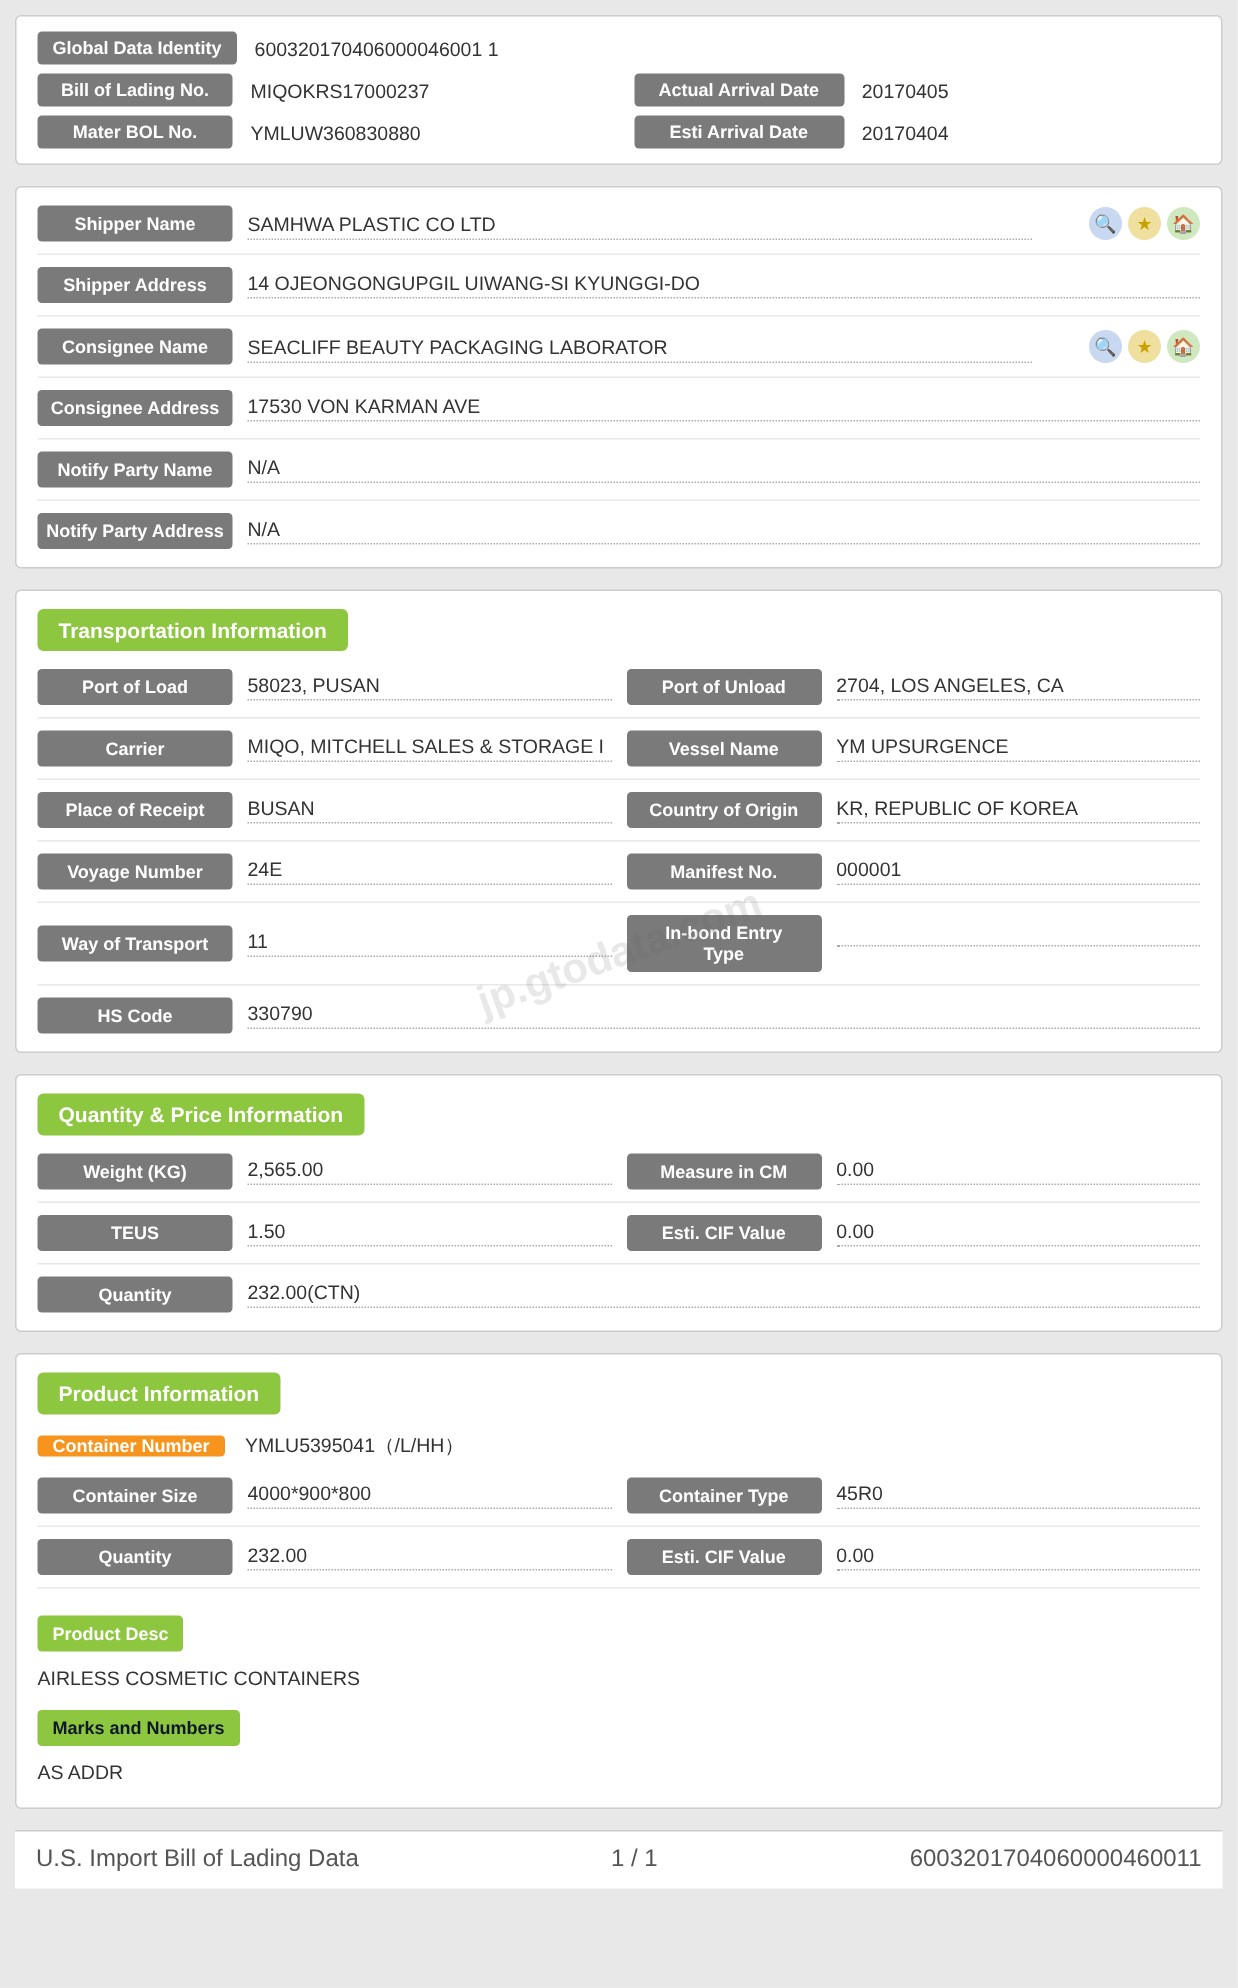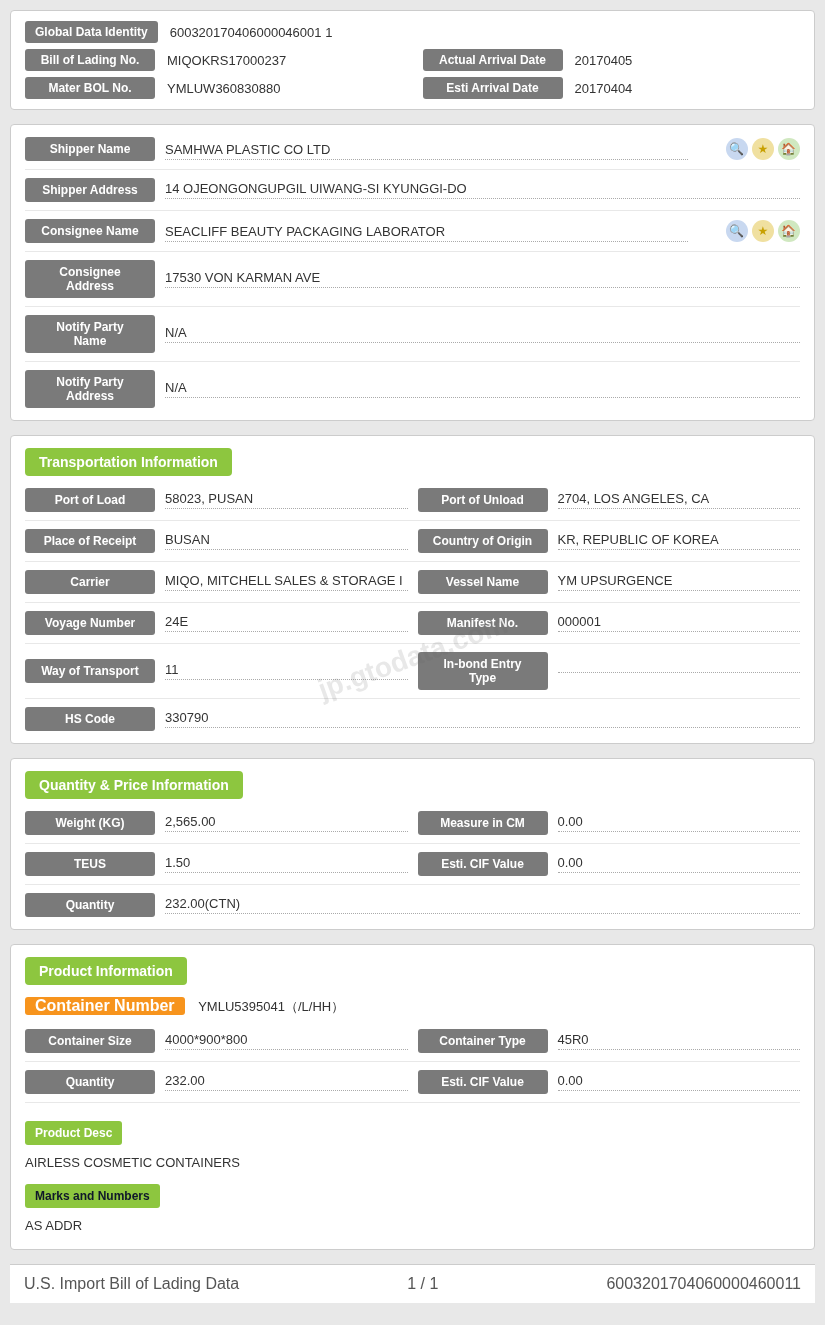--- a/index.html
+++ b/index.html
@@ -101,21 +101,21 @@
     .field-row:last-child {
       margin-bottom: 0;
       border-bottom: none;
       padding-bottom: 0;
     }
 
     .field-label {
       background: #7a7a7a;
       color: #fff;
       border-radius: 3px;
-      padding: 5px 16px;
+      padding: 5px 2px;
       font-size: 12px;
       font-weight: bold;
       text-align: center;
       min-width: 130px;
       max-width: 130px;
       margin-right: 10px;
     }
 
     .field-value {
       flex: 1;
@@ -179,21 +179,21 @@
     .icon-search { background: #c8d8f0; }
     .icon-star { background: #f0e0a0; color: #c8a000; }
     .icon-home { background: #d0e8c0; color: #558822; }
 
     
     .container-label {
       background: #f7941d;
       color: #fff;
       border-radius: 3px;
       padding: 0 10px;
-      font-size: 16px;
+      font-size: 12px;
       font-weight: bold;
       display: inline-block;
       margin-bottom: 6px;
     }
 
     .product-label {
       background: #8dc63f;
       color: #fff;
       border-radius: 3px;
       padding: 5px 10px;
@@ -346,34 +346,34 @@
       </div>
 
       <div class="field-row">
         <div class="field-label">Port of Load</div>
         <div class="field-value">58023, PUSAN</div>
         <div class="field-label-right">Port of Unload</div>
         <div class="field-value-right">2704, LOS ANGELES, CA</div>
       </div>
 
       <div class="field-row">
+        <div class="field-label">Carrier</div>
+        <div class="field-value">MIQO, MITCHELL SALES &amp; STORAGE I</div>
+        <div class="field-label-right">Vessel Name</div>
+        <div class="field-value-right">YM UPSURGENCE</div>
+      </div>
+
+      <div class="field-row">
         <div class="field-label">Place of Receipt</div>
         <div class="field-value">BUSAN</div>
         <div class="field-label-right">Country of Origin</div>
         <div class="field-value-right">KR, REPUBLIC OF KOREA</div>
       </div>
 
       <div class="field-row">
-        <div class="field-label">Carrier</div>
-        <div class="field-value">MIQO, MITCHELL SALES &amp; STORAGE I</div>
-        <div class="field-label-right">Vessel Name</div>
-        <div class="field-value-right">YM UPSURGENCE</div>
-      </div>
-
-      <div class="field-row">
         <div class="field-label">Voyage Number</div>
         <div class="field-value">24E</div>
         <div class="field-label-right">Manifest No.</div>
         <div class="field-value-right">000001</div>
       </div>
 
       <div class="field-row">
         <div class="field-label">Way of Transport</div>
         <div class="field-value">11</div>
         <div class="field-label-right">In-bond Entry Type</div>

